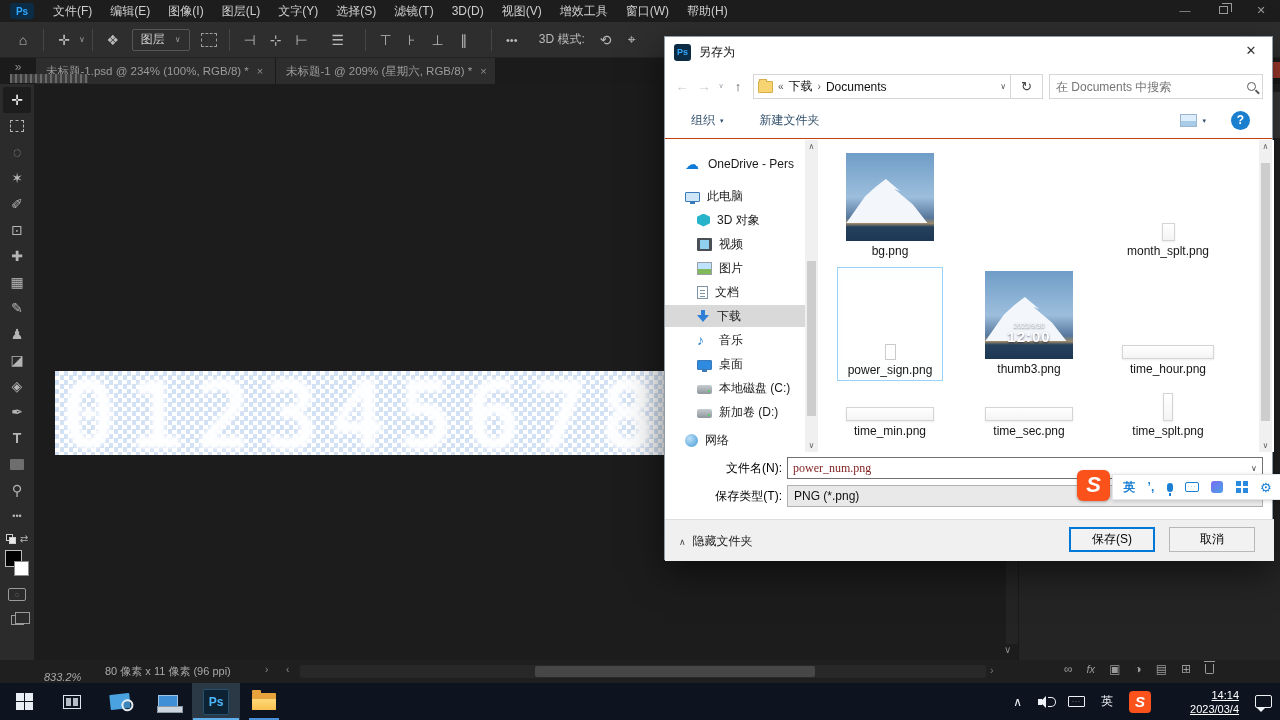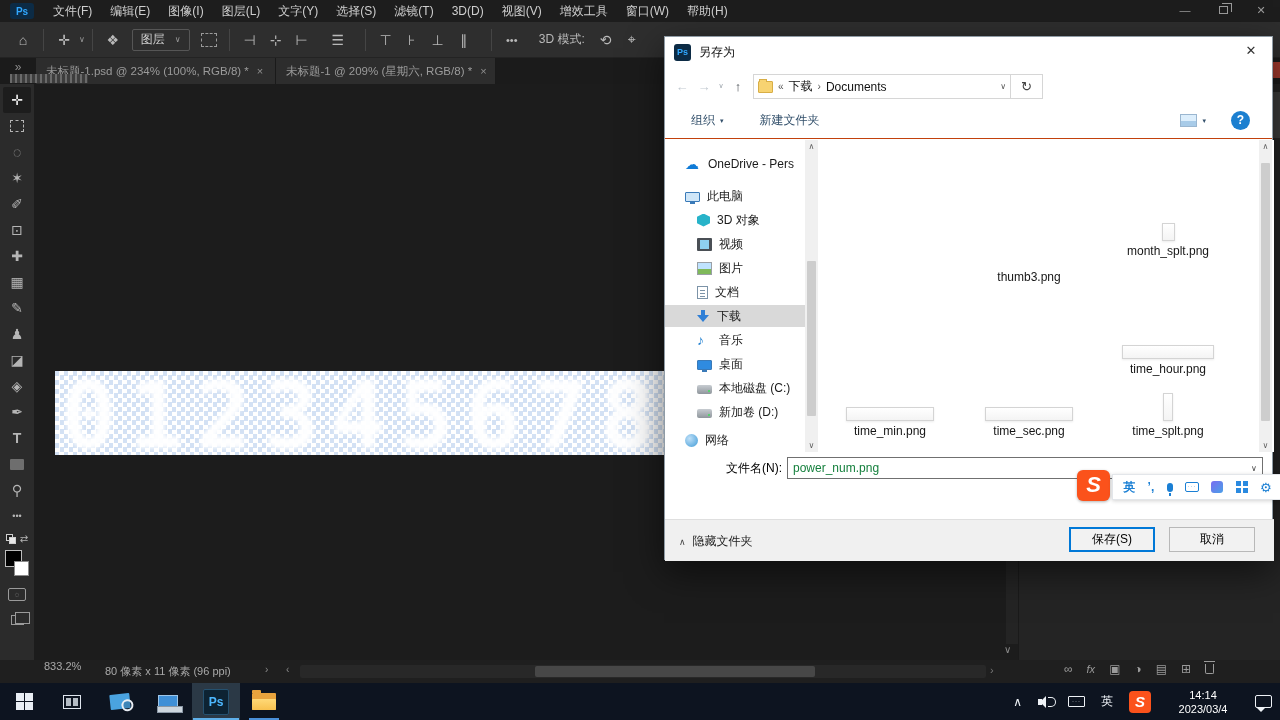--- a/index.html
+++ b/index.html
@@ -51,21 +51,21 @@
   .canvasarea{left:34px;top:84px;width:972px;height:576px;background:#1c1c1c;}
   .canvas{left:55px;top:371px;width:666px;height:84px;background:repeating-conic-gradient(#ffffff 0 25%,#d3e1f4 0 50%);background-size:9px 9px;overflow:hidden;}
   .digits{position:absolute;left:6px;top:-8px;width:700px;font-family:"DejaVu Sans Mono","Liberation Mono",monospace;font-weight:bold;font-size:92px;letter-spacing:12px;color:rgba(255,255,255,0.95);filter:blur(2px);}
   .vscroll{left:1006px;top:84px;width:12px;height:560px;background:#242424;}
   .vchev{left:1004px;top:644px;color:#8a8a8a;font-size:10px;}
   .rpanel{left:1018px;top:84px;width:262px;height:576px;background:#242424;border-left:1px solid #1a1a1a;}
   .frag1{left:1273px;top:62px;width:7px;height:16px;background:#a43a2e;}
   .frag2{left:1273px;top:92px;width:7px;height:46px;background:#3c3c3c;}
 
   .statusbar{left:0;top:660px;width:1280px;height:23px;background:#1f1f1f;color:#a9a9a9;font-size:11px;}
-  .statusbar .zoomfield{position:absolute;left:44px;top:0;}
+  .statusbar .zoomfield{position:absolute;left:44px;top:11px;font-style:italic;}
   .statusbar .dims{position:absolute;left:105px;top:4px;}
   .spop{position:absolute;top:4px;font-size:10px;color:#8a8a8a;}
   .htrack{position:absolute;left:300px;top:5px;width:686px;height:13px;background:#282828;border-radius:2px;}
   .hthumb{position:absolute;left:235px;top:1px;width:280px;height:11px;background:#474747;border-radius:2px;}
   .harrow{position:absolute;left:990px;top:4px;color:#777;font-size:11px;}
   .lfooter{left:1064px;top:658px;width:212px;height:22px;display:flex;align-items:center;gap:14px;color:#9a9a9a;font-size:12px;}
   .lfooter .fx{font-style:italic;font-size:11px;}
   .trash{width:9px;height:10px;border:1px solid #9a9a9a;border-top:none;border-radius:0 0 2px 2px;position:relative;}
   .trash:before{content:"";position:absolute;left:-2px;top:-3px;width:11px;height:1px;background:#9a9a9a;}
 
@@ -135,21 +135,21 @@
   .ovl .od{font-size:7px;}
   .ovl .ot{font-size:15px;font-weight:bold;letter-spacing:1px;}
   .strip{background:linear-gradient(#ffffff,#f4f4f4);border:1px solid #d4d4d4;box-shadow:0 1px 2px rgba(0,0,0,.08);}
   .whitebig{position:relative;width:96px;height:80px;background:#fff;display:flex;align-items:flex-end;justify-content:center;}
   .sq{background:#fff;border:1px solid #cbcbcb;}
   .fscroll{position:absolute;left:594px;top:0;width:13px;height:312px;background:#f0f0f0;}
 
   .drow{position:absolute;left:0;width:609px;height:24px;display:flex;align-items:center;}
   .dlabel{width:122px;text-align:right;padding-right:5px;font-size:12px;color:#000;}
   .fninput{position:relative;width:476px;height:22px;border:1px solid #707070;display:flex;align-items:center;}
-  .fninput input{border:none;outline:none;flex:1;padding:0 5px;font-size:12px;font-family:Liberation Sans, sans-serif;color:#15803d;}
+  .fninput input{border:none;outline:none;flex:1;padding:0 5px;font-size:12px;font-family:Liberation Serif, serif;color:#7f1d1d;}
   .fninput .dd{width:16px;text-align:center;font-size:8px;color:#444;}
   .combo{width:476px;height:22px;background:#e9e9e9;border:1px solid #b0b0b0;display:flex;align-items:center;padding:0 6px;font-size:12px;color:#111;}
   .dfooter{position:absolute;left:0;top:482px;width:609px;height:42px;background:#f0f0f0;border-top:1px solid #dfdfdf;}
   .hidef{position:absolute;left:14px;top:13px;color:#222;display:flex;gap:7px;align-items:center;font-size:12px;}
   .hidef .ch{font-size:9px;color:#444;}
   .btn{position:absolute;top:7px;width:86px;height:25px;background:#f2f2f2;border:1px solid #b8b8b8;font-size:12px;color:#000;text-align:center;line-height:23px;}
   .btn.primary{border:2px solid #0078d7;line-height:21px;}
 
   
   .ime{position:absolute;left:412px;top:430px;width:206px;height:38px;z-index:40;display:flex;align-items:flex-start;}
@@ -183,21 +183,21 @@
   .expico .bk:before{content:"";position:absolute;left:0;top:-3px;width:9px;height:3px;background:#e8a33d;border-radius:1px 1px 0 0;}
   .expico .fr{position:absolute;left:0;bottom:0;width:24px;height:11px;background:linear-gradient(180deg,#ffd977,#f8c14f);border-radius:1px;}
   .tray{position:absolute;right:0;top:0;height:37px;display:flex;align-items:center;gap:0;}
   .trayit{padding:0 8px;font-size:12px;color:#eef2f6;display:flex;align-items:center;justify-content:center;}
   .vol{position:relative;width:14px;height:12px;}
   .vol:before{content:"";position:absolute;left:0;top:3px;width:4px;height:6px;background:#eef2f6;}
   .vol:after{content:"";position:absolute;left:2px;top:0;border-top:6px solid transparent;border-bottom:6px solid transparent;border-right:6px solid #eef2f6;}
   .vol i{position:absolute;left:10px;top:1px;width:8px;height:10px;border:1.5px solid #eef2f6;border-left:none;border-radius:0 8px 8px 0;}
   .kbdtray{width:17px;height:11px;border:1.5px solid #eef2f6;border-radius:1px;font-size:6px;line-height:8px;text-align:center;color:#eef2f6;letter-spacing:1px;}
   .sgtray{width:22px;height:22px;background:#fb521b;border-radius:4px;color:#fff;font-weight:bold;font-style:italic;font-size:15px;text-align:center;line-height:21px;}
-  .clock{width:72px;text-align:center;font-size:11px;line-height:14px;color:#fff;}
+  .clock{width:72px;text-align:right;font-size:11px;line-height:14px;color:#fff;text-decoration:underline;}
   .notif{position:relative;width:17px;height:13px;border:1.5px solid #eef2f6;border-radius:2px;}
   .notif:after{content:"";position:absolute;left:1px;bottom:-5px;border-left:4px solid transparent;border-right:4px solid transparent;border-top:4px solid #eef2f6;}
 </style>
 </head>
 <body>
 
 <div id="screen">
 
   <div class="abs menubar">
     <span class="pslogo">Ps</span>
@@ -345,20 +345,24 @@
       <span class="navbtn en">↑</span>
       <div class="addr">
         <span class="foldico"></span>
         <span class="crumb-sep">«</span>
         <span>下载</span>
         <span class="crumb-sep">›</span>
         <span>Documents</span>
         <span class="dd">∨</span>
       </div>
       <span class="refresh">↻</span>
+      <div class="search">
+        <input placeholder="在 Documents 中搜索" style="">
+        <span class="mag"></span>
+      </div>
     </div>
 
     <div class="dcmd">
       <span class="cmditem" style="margin-left:26px">
         <span>组织</span>
         <span class="cmddd">▾</span>
       </span>
       <span class="cmditem" style="margin-left:36px">
         <span>新建文件夹</span>
       </span>
@@ -418,28 +422,50 @@
       <div class="prow" style="top:289px">
           <span class="ic ic-net pi" style="margin-left:20px"></span>
           <span class="lbl">网络</span>
         </div>
       <div class="pscroll">
         <span class="sarrow" style="top:2px">∧</span>
         <span class="sthumb" style="top:121px;height:155px"></span>
         <span class="sarrow" style="bottom:2px">∨</span>
       </div>
 
+      <div class="cell" style="left:172px;top:9px">
+        <div class="twrap">
+            <div class="mtn"></div>
+          </div>
+        <div class="flabel">bg.png</div>
+      </div>
       <div class="cell" style="left:450px;top:9px">
         <div class="twrap">
             <div class="strip" style="width:13px;height:18px"></div>
           </div>
         <div class="flabel">month_splt.png</div>
       </div>
 
+      <div class="cell sel" style="left:172px;top:127px">
+        <div class="twrap">
+            <div class="whitebig">
+              <span class="sq" style="width:11px;height:16px"></span>
+            </div>
+          </div>
+        <div class="flabel">power_sign.png</div>
+      </div>
       <div class="cell" style="left:311px;top:127px">
+        <div class="twrap">
+          <div class="mtn">
+            <div class="ovl">
+              <div class="od">2023/9/30</div>
+              <div class="ot">12:00</div>
+            </div>
+          </div>
+        </div>
         <div class="flabel">thumb3.png</div>
       </div>
       <div class="cell" style="left:450px;top:127px">
         <div class="twrap">
             <div class="strip" style="width:92px;height:14px"></div>
           </div>
         <div class="flabel">time_hour.png</div>
       </div>
 
       <div class="cell" style="left:172px;top:247px">
@@ -466,20 +492,26 @@
         <span class="sthumb" style="top:23px;height:258px"></span>
         <span class="sarrow" style="bottom:2px">∨</span>
       </div>
     </div>
 
     <div class="drow" style="top:419px">
       <span class="dlabel">文件名(N):</span>
       <span class="fninput">
         <input value="power_num.png" style="">
         <span class="dd">∨</span>
+      </span>
+    </div>
+    <div class="drow" style="top:447px">
+      <span class="dlabel">保存类型(T):</span>
+      <span class="combo">
+        <span>PNG (*.png)</span>
       </span>
     </div>
 
     <div class="dfooter">
       <span class="hidef">
         <span class="ch">∧</span>
         <span>隐藏文件夹</span>
       </span>
       <span class="btn primary" style="left:404px">保存(S)</span>
       <span class="btn" style="left:504px">取消</span>

